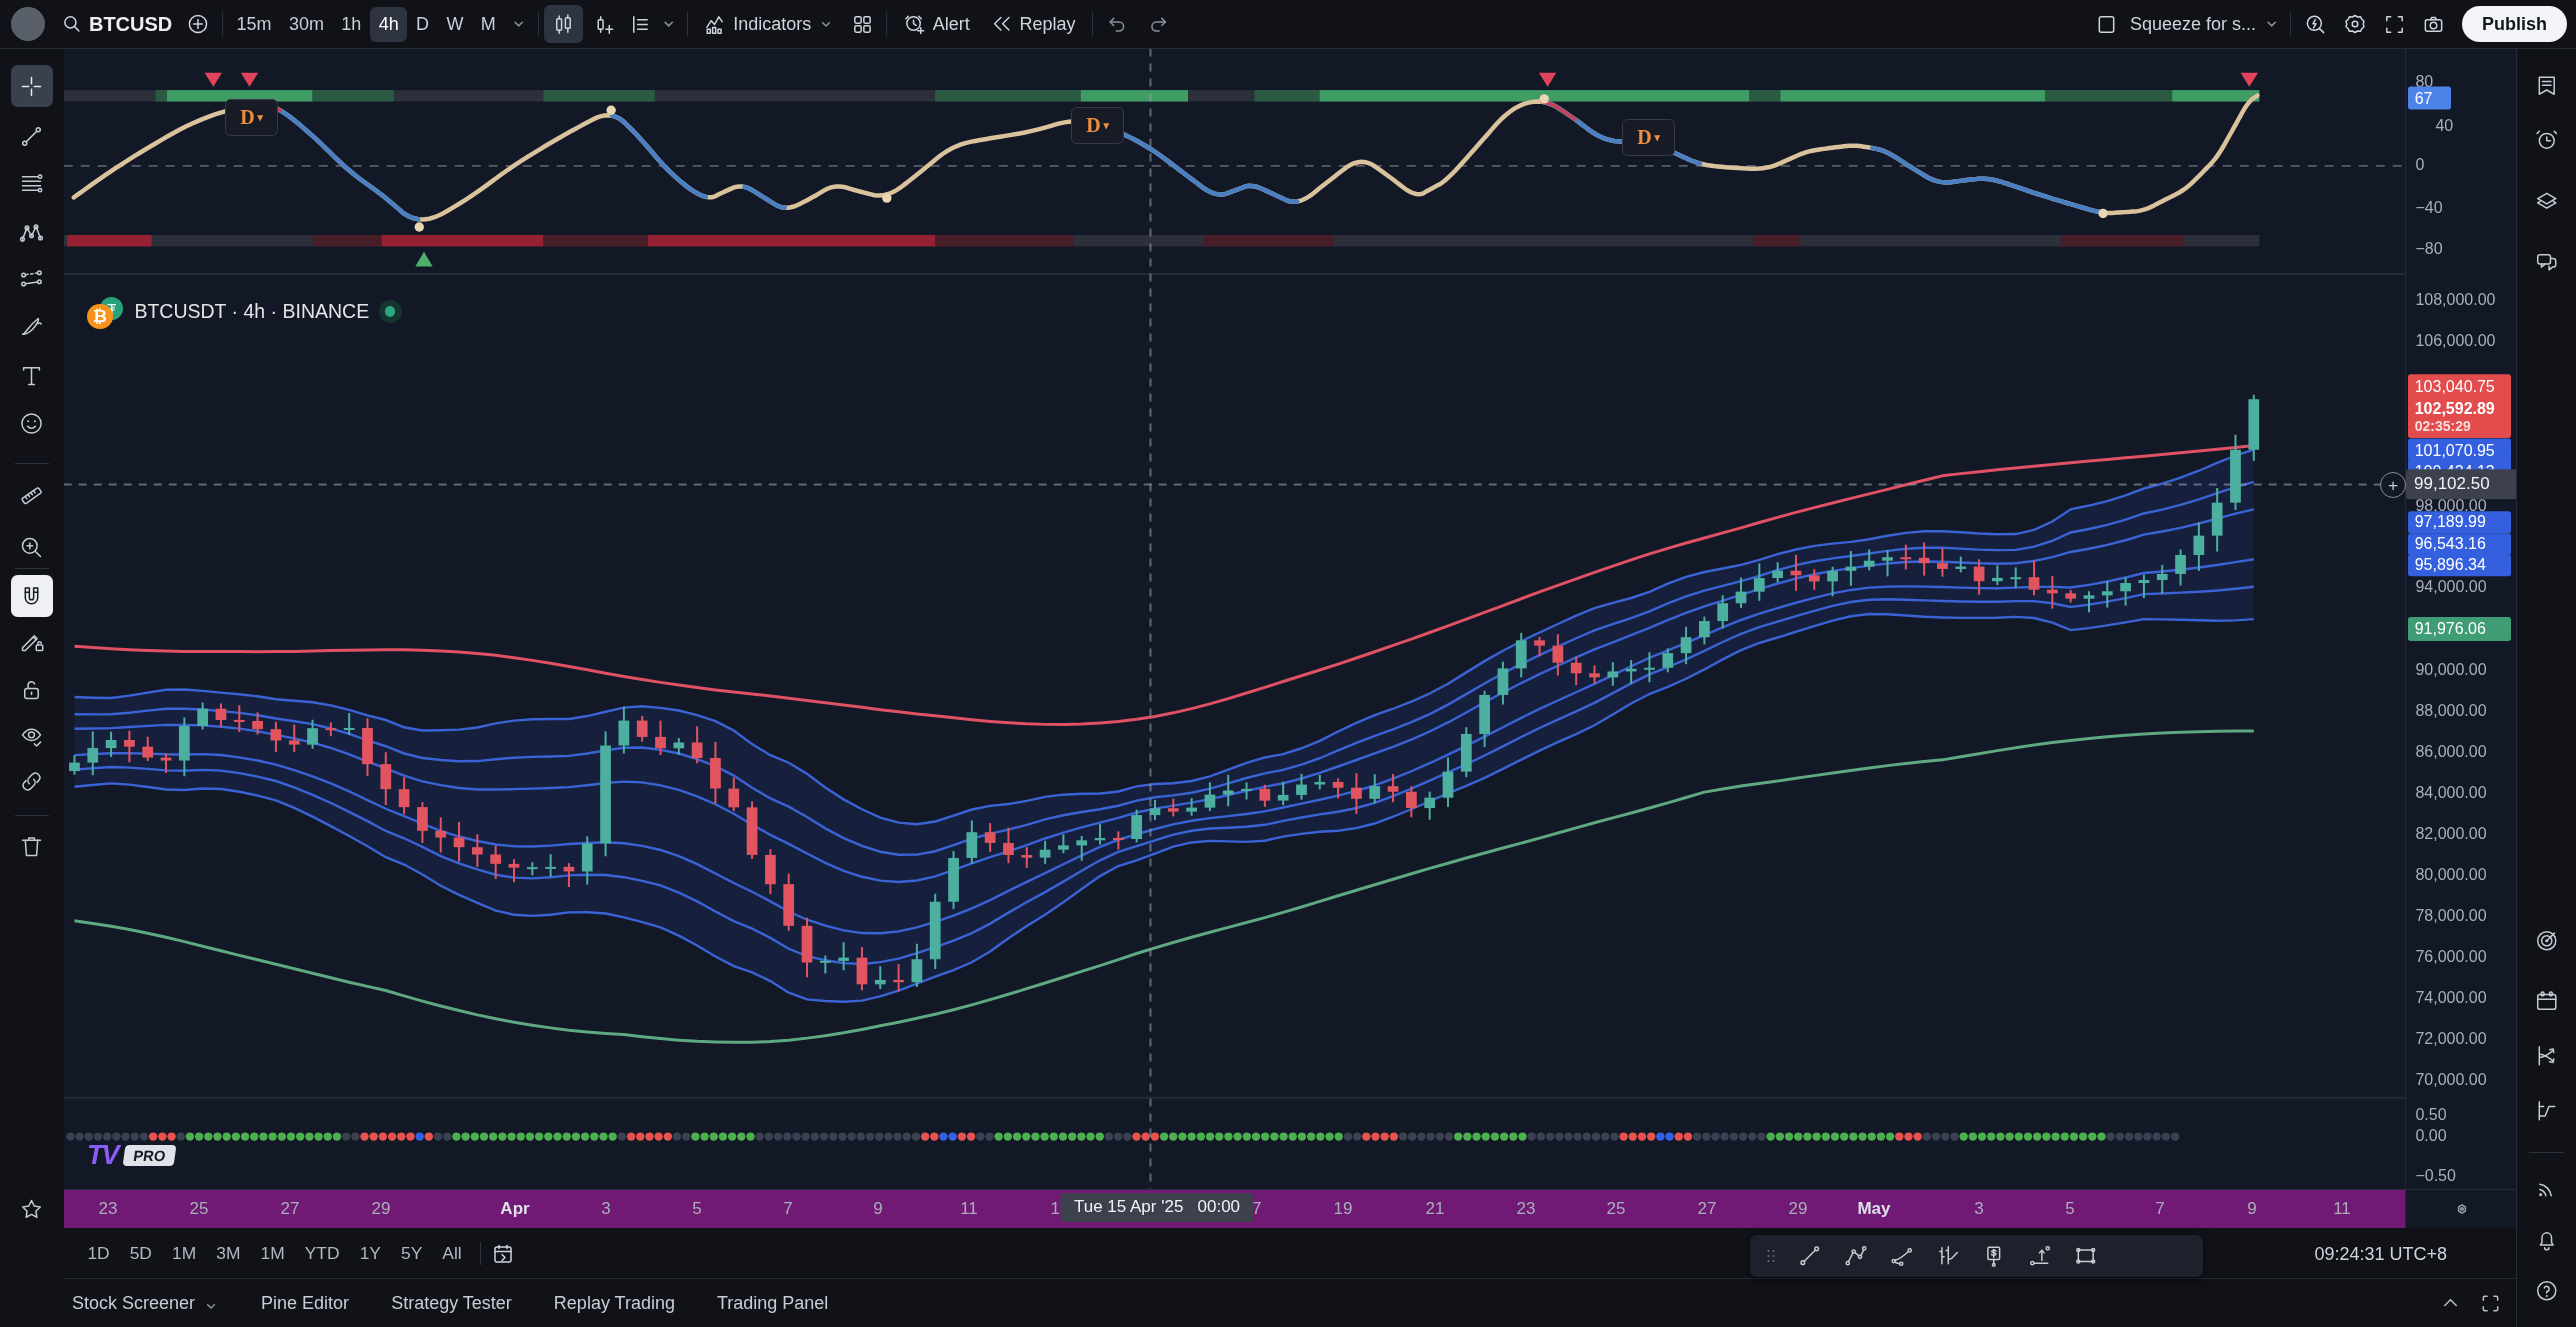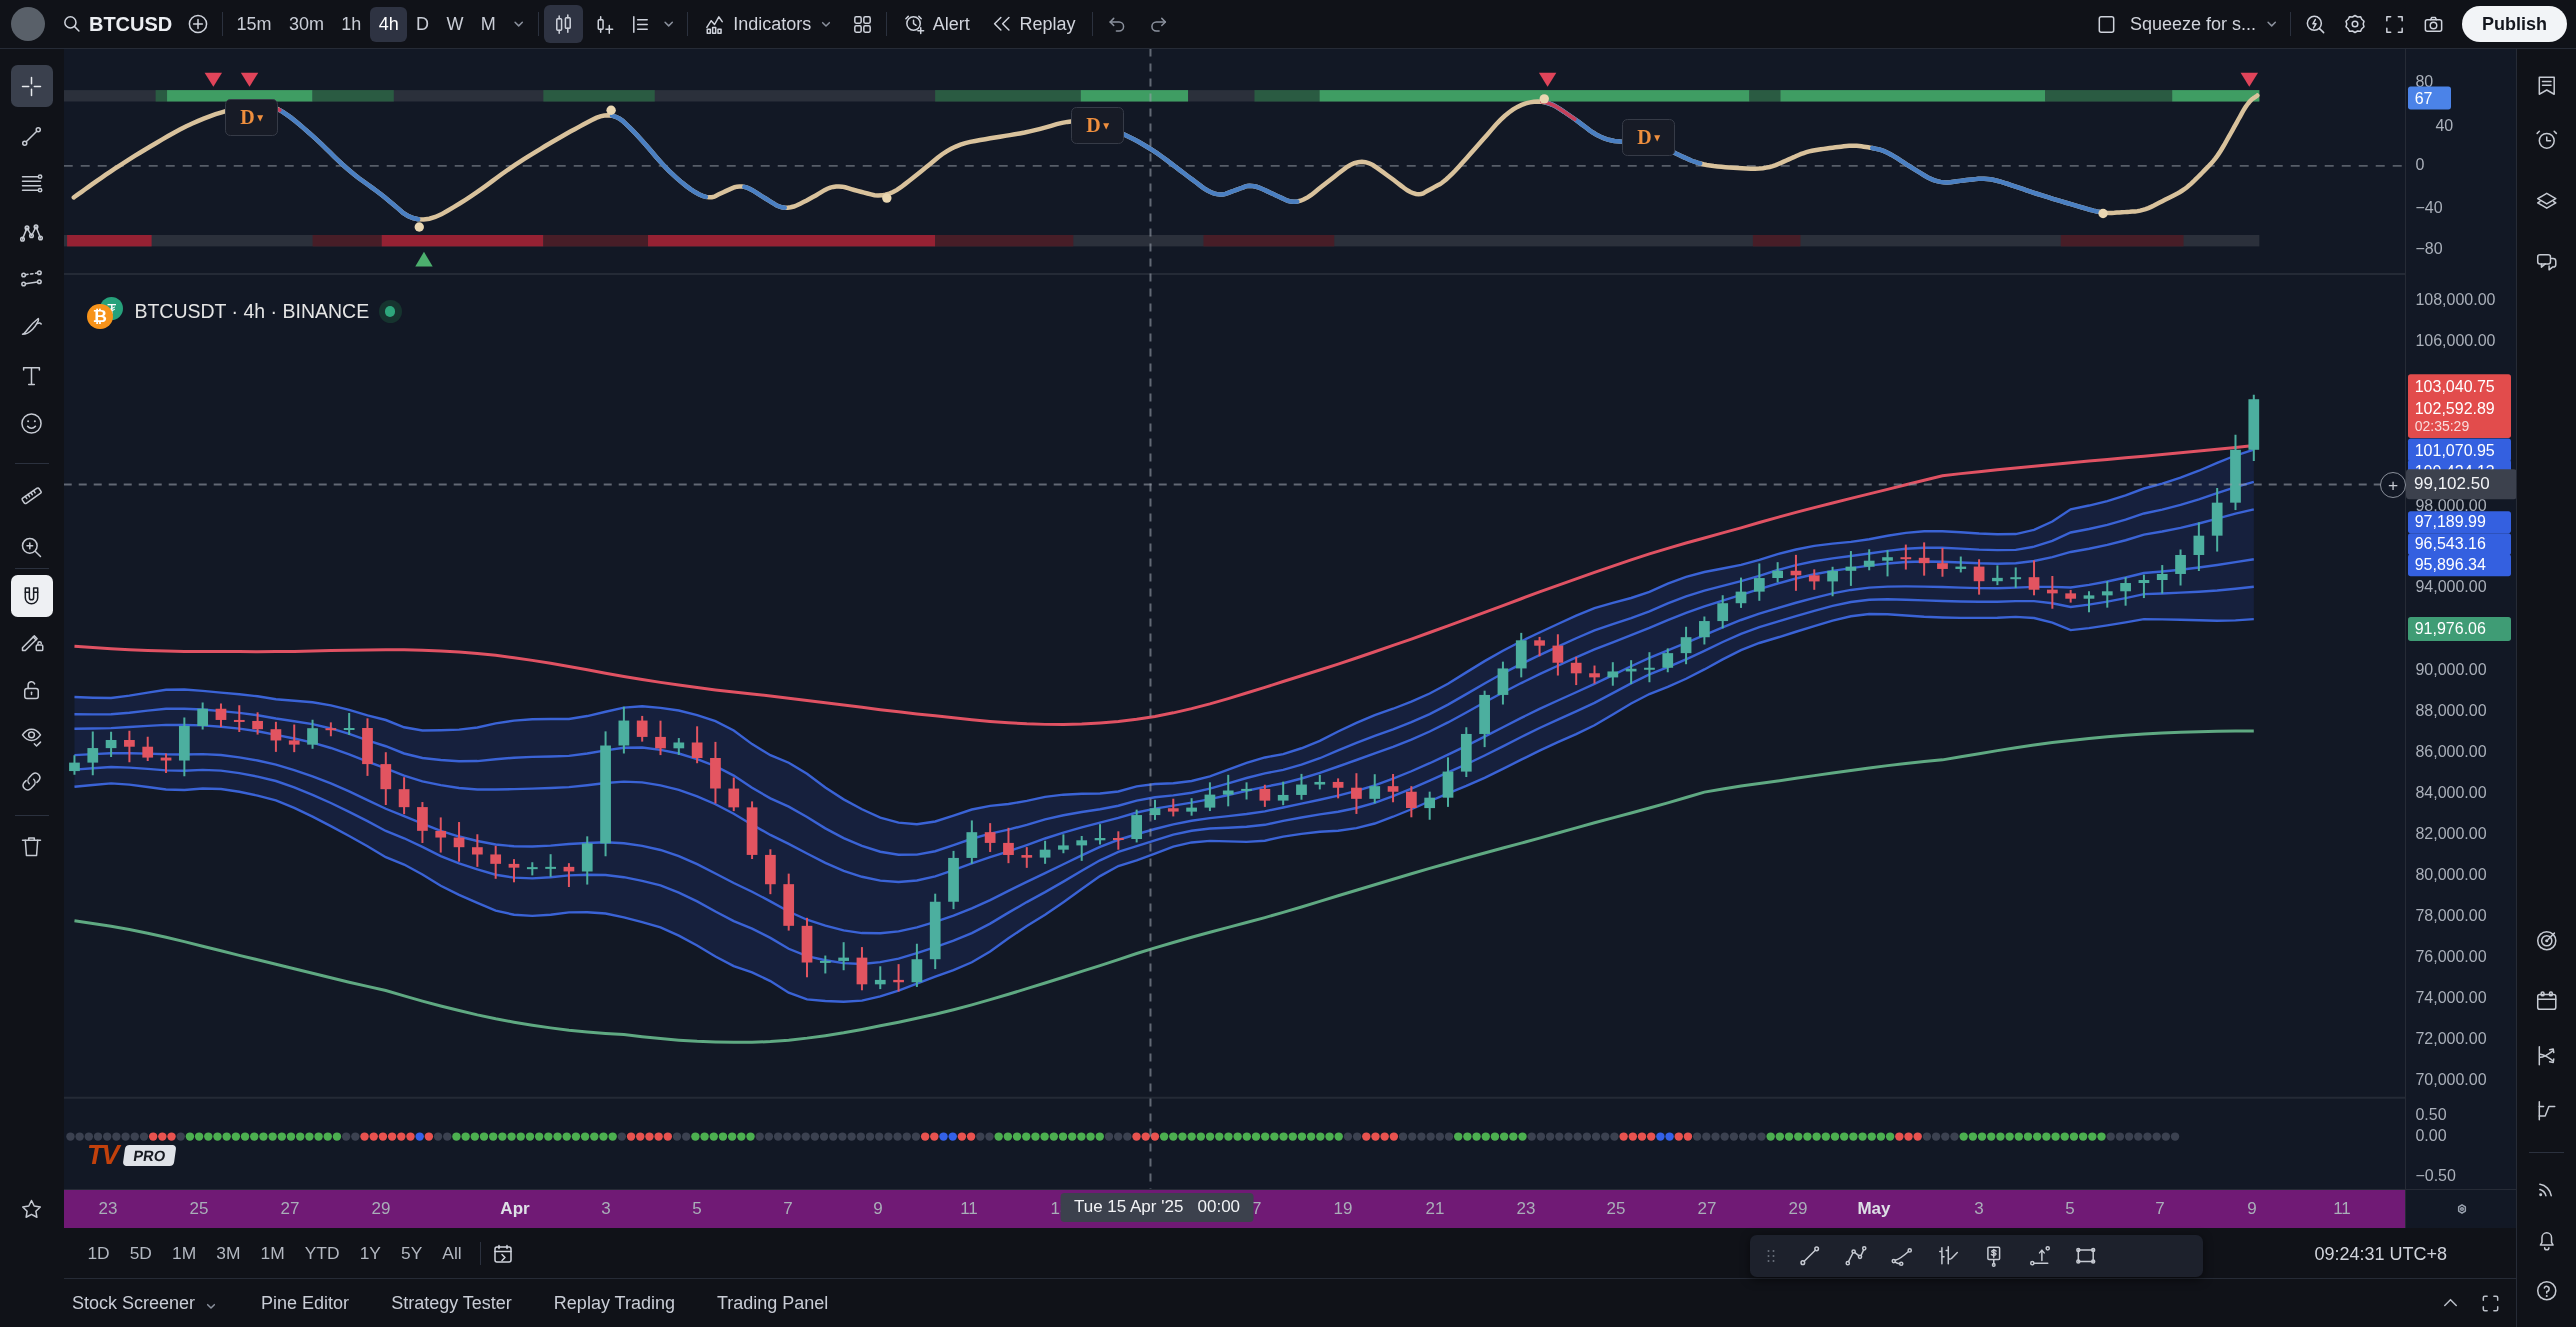--- a/index.html
+++ b/index.html
@@ -82,21 +82,21 @@
   #legend .coin{position:relative;width:38px;height:29.5px;}
   #legend .tether{position:absolute;left:13.4px;top:0;width:23px;height:23px;border-radius:50%;background:#26a17b;
                   color:#fff;font-size:14.8px;display:flex;align-items:center;justify-content:center;}
   #legend .btc{position:absolute;left:0;top:6.7px;width:25.5px;height:25.5px;border-radius:50%;background:#f7931a;
                color:#fff;font-size:17.4px;font-weight:bold;display:flex;align-items:center;justify-content:center;}
   #legend-text{font-size:19.5px;color:#e5e5e5;}
   #legend-dot{width:23px;height:23px;border-radius:50%;background:#16342f;display:flex;align-items:center;justify-content:center;}
   #legend-dot i{width:10.7px;height:10.7px;border-radius:50%;background:#2ea67c;}
   
   #watermark{position:absolute;left:87px;top:1140px;display:flex;align-items:center;gap:6.7px;z-index:8;}
-  #watermark .tvglyph{font-size:27px;font-weight:bold;color:#c2410c;font-style:italic;letter-spacing:-2px;}
+  #watermark .tvglyph{font-size:27px;font-weight:bold;color:#8b5cf6;font-style:italic;letter-spacing:-2px;}
   #watermark .pro{background:#dfe2e8;color:#171a21;font-size:14.8px;font-weight:bold;padding:2.7px 9.4px;
                   border-radius:4px;transform:skewX(-8deg);}
   
   .d-label{position:absolute;width:51px;height:35px;background:#171b26;border:0.7px solid #363b47;border-radius:5.4px;
            display:flex;align-items:center;justify-content:center;gap:2.7px;z-index:7;}
   .d-label span{color:#ef8f3e;font-weight:bold;font-size:20px;font-family:"Liberation Serif",serif;}
   .d-label b{color:#ef8f3e;font-size:10.7px;}
   #cross-plus{position:absolute;left:2380px;top:472px;width:24px;height:24px;border:1.3px solid #8a909b;border-radius:50%;
               color:#c6cad2;font-size:17.4px;display:flex;align-items:center;justify-content:center;z-index:11;background:#121825;}
   svg *{vector-effect:non-scaling-stroke;}
@@ -894,21 +894,21 @@
       </div>
       <div class="axlabel" style="top: 474px; background: rgb(52, 96, 224); height: 21.5px;">
         <span>97,189.99</span>
       </div>
       <div class="axlabel" style="top: 496px; background: rgb(52, 96, 224); height: 21.5px;">
         <span>96,543.16</span>
       </div>
       <div class="axlabel" style="top: 517px; background: rgb(52, 96, 224); height: 21.5px;">
         <span>95,896.34</span>
       </div>
-      <div class="axlabel" style="top: 369px; background: rgb(226, 76, 76); height: 42px;">
+      <div class="axlabel" style="top: 369px; background: rgb(226, 76, 76); height: 42px; font-weight: bold;">
         <span>102,592.89</span>
         <span class="sub">02:35:29</span>
       </div>
       <div class="axlabel" style="top: 581px; background: rgb(63, 156, 117); height: 24px;">
         <span>91,976.06</span>
       </div>
       <div class="crosslabel" style="top: 436px;">99,102.50</div>
     </div>
 
   <div id="time-axis">

